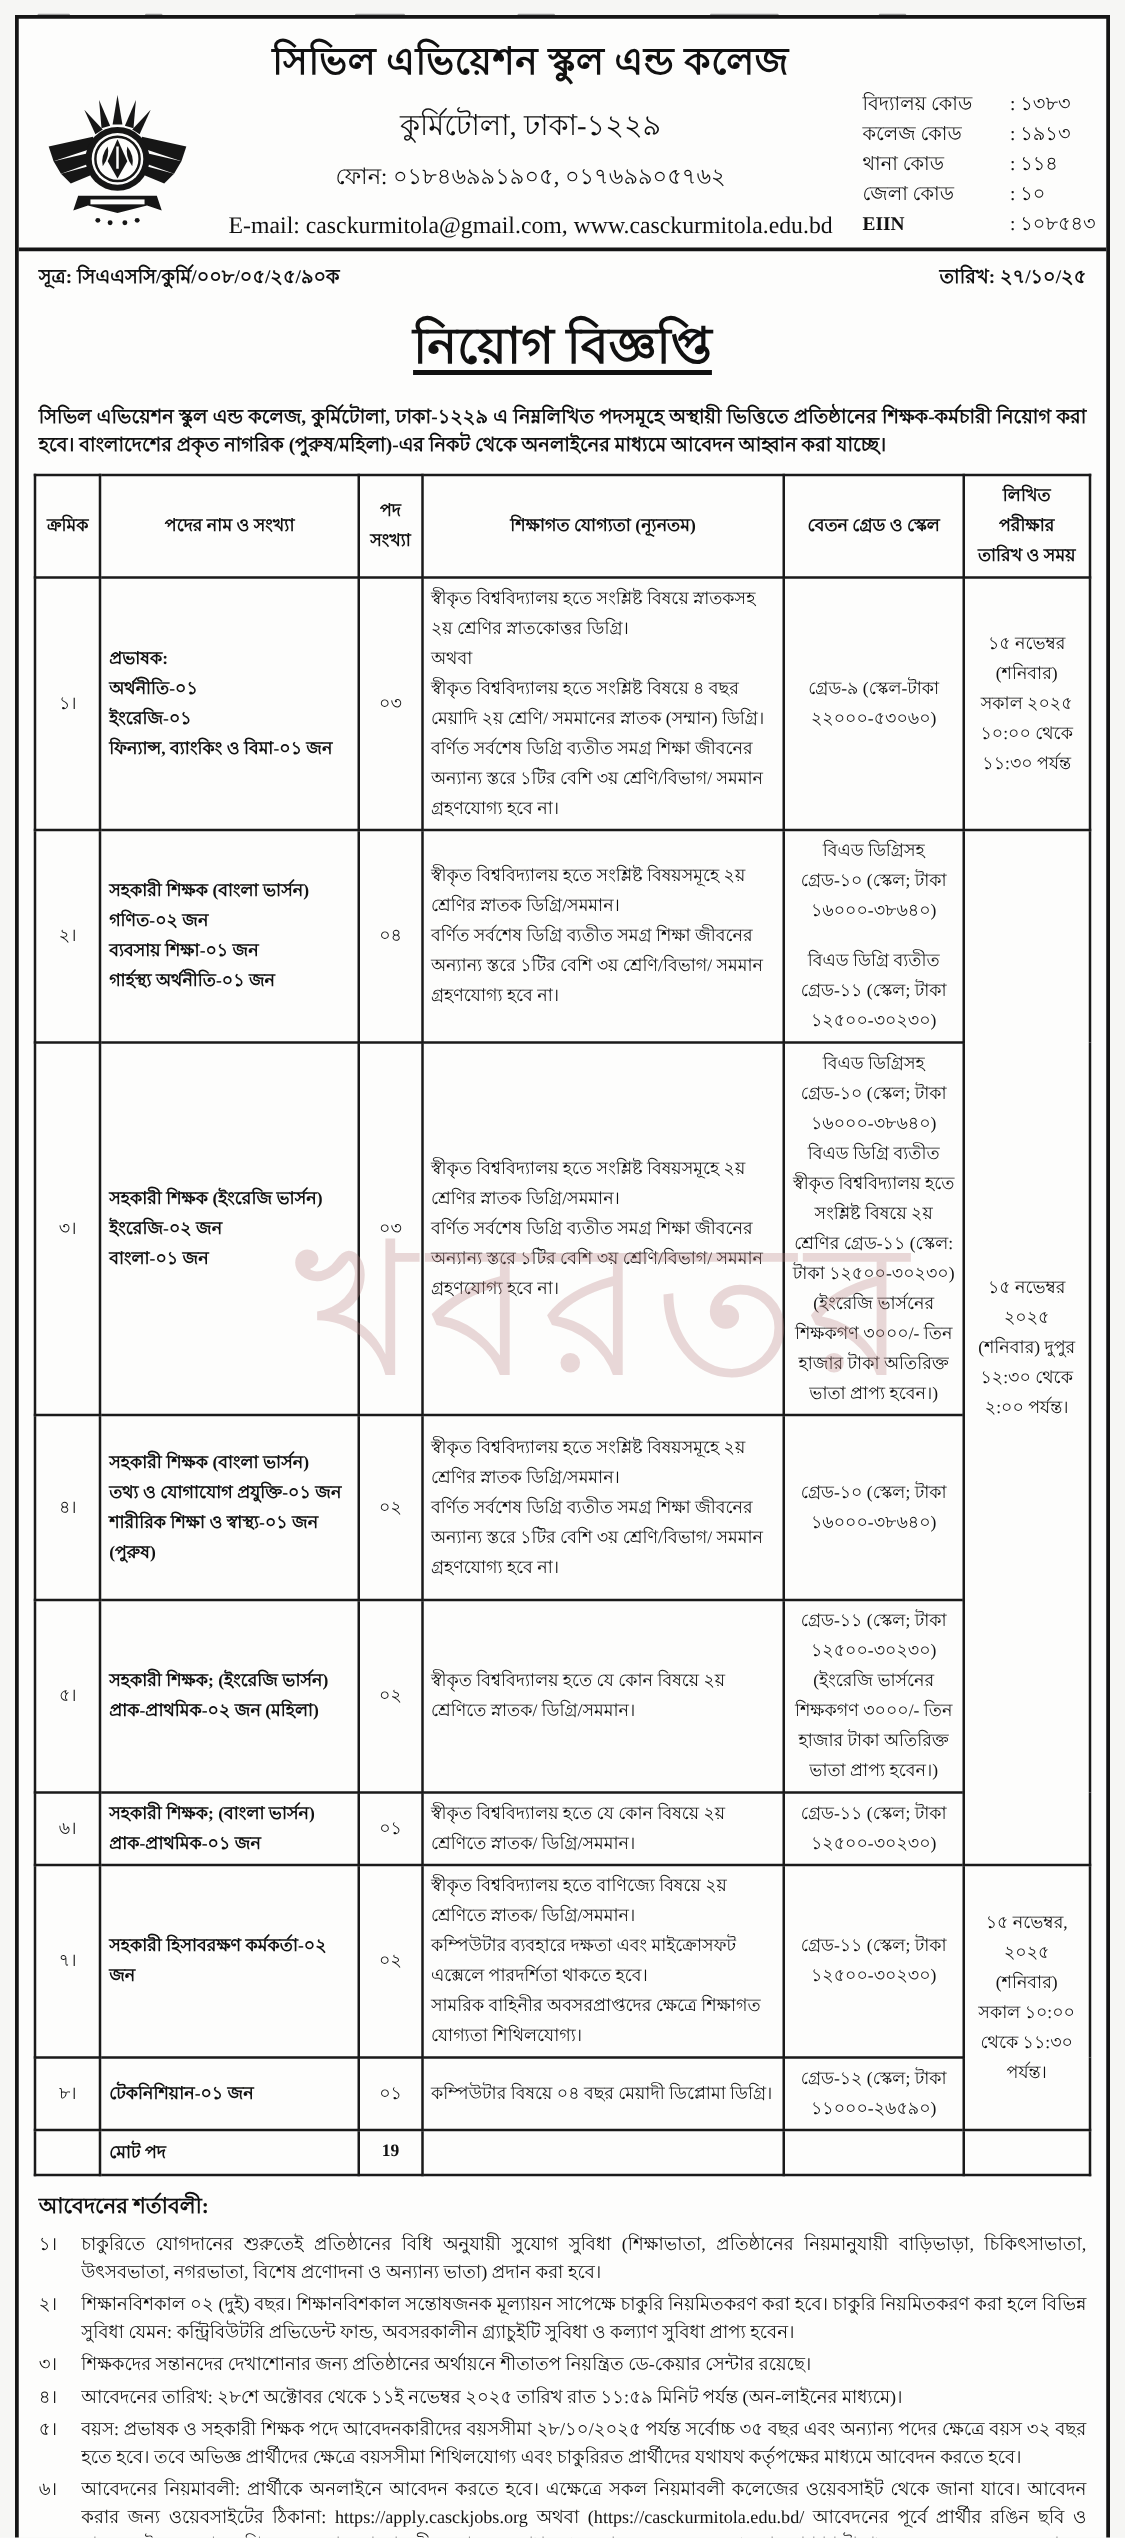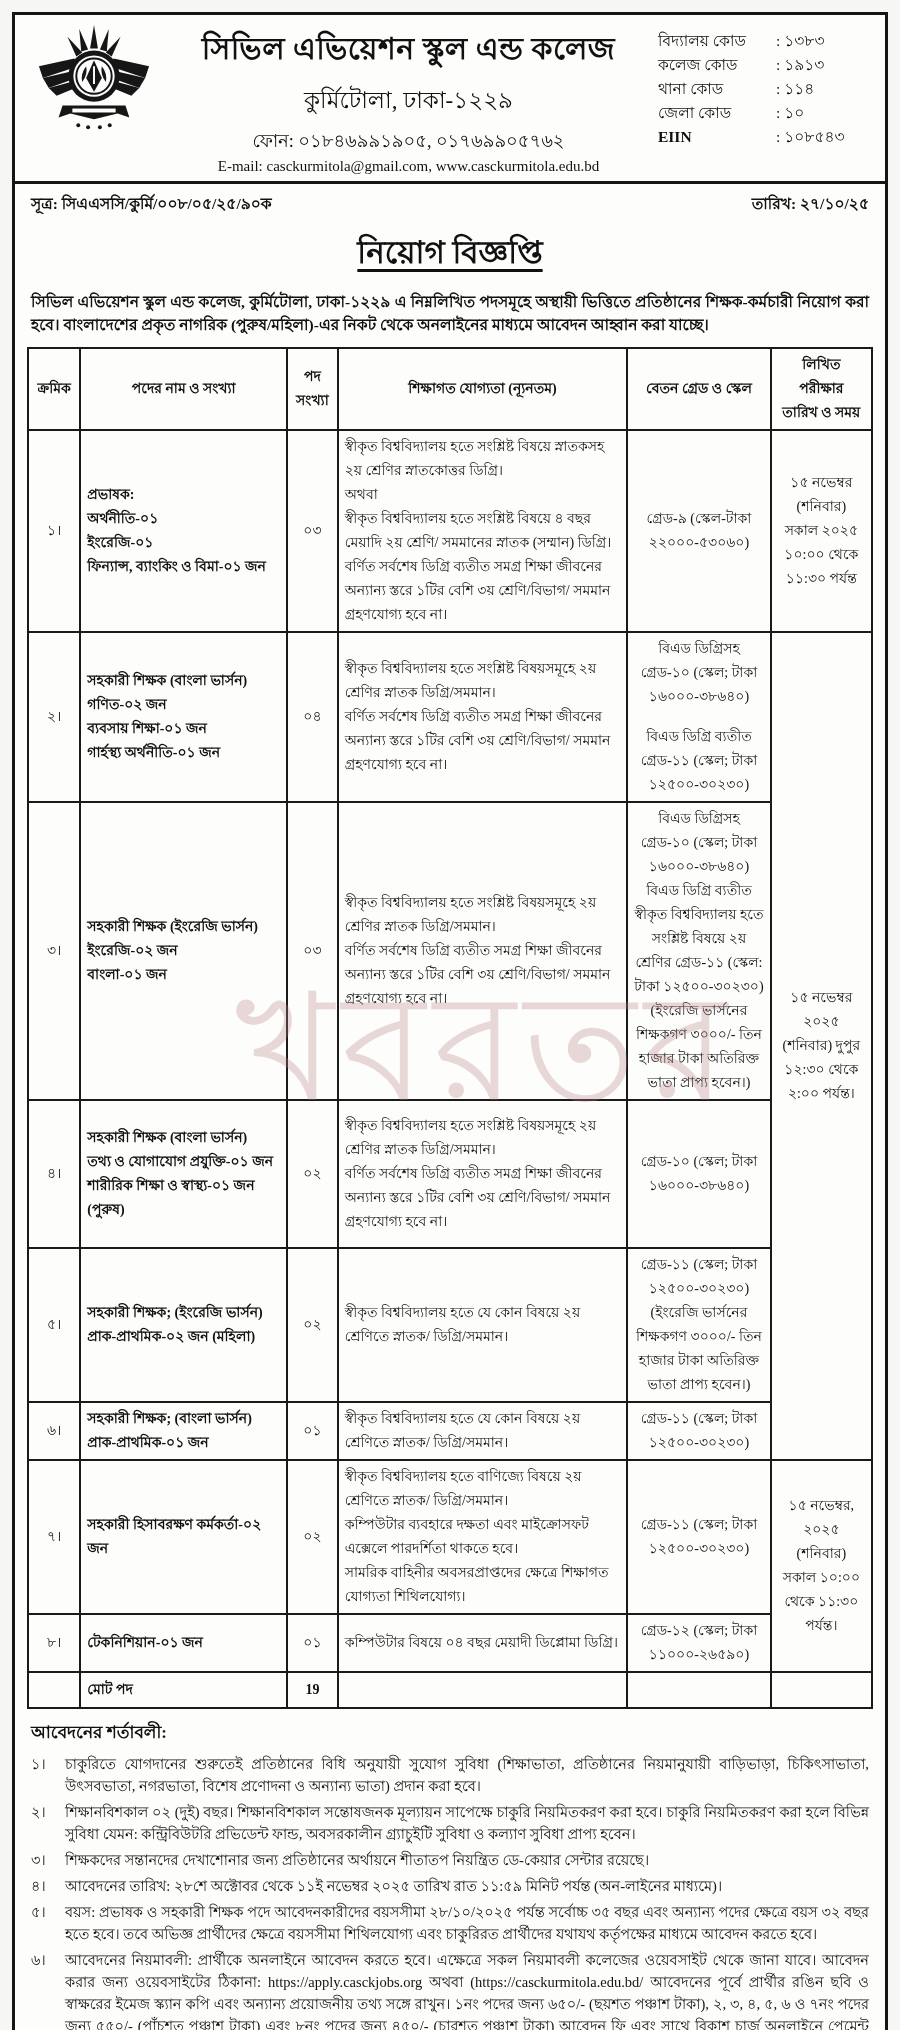--- a/index.html
+++ b/index.html
@@ -9,35 +9,35 @@
     font-family:"Liberation Serif","DejaVu Serif",serif;
     color:#111; position:relative;
   }
   .top-artifacts { position:absolute; top:2px; left:0; width:100%; height:8px; }
   .top-artifacts i { display:inline-block; height:4px; background:#9a9a9a; border-radius:1px; margin-top:2px; }
   .doc {
     position:absolute; top:12px; left:12px; right:12px;
     border:3px solid #151515; background:#fdfdfc; padding:0 0 14px 0;
   }
   
-  .hdr { display:flex; align-items:flex-start; border-bottom:3px solid #151515; padding:8px 32px 6px 14px; }
+  .hdr { display:flex; align-items:flex-end; border-bottom:3px solid #151515; padding:8px 0 6px 14px; }
   .hdr-logo { width:130px; display:flex; align-items:center; justify-content:center; }
   .hdr-center { flex:1; text-align:center; padding-top:2px; }
   .school-name { font-size:30px; font-weight:bold; letter-spacing:.5px; }
   .school-addr { font-size:23px; margin-top:6px; }
   .school-phone { font-size:18px; margin-top:6px; }
-  .school-email { font-size:15px; margin-top:0; }
+  .school-email { font-size:19px; margin-top:12px; }
   .hdr-codes { width:195px; padding-top:6px; font-size:15.5px; line-height:1.55; }
   .code-row { display:flex; }
   .code-row .lbl { width:118px; }
   .code-row .val { flex:1; }
   .code-row.eiin .lbl { font-family:"Liberation Serif",serif; font-weight:bold; }
   
   .refline { display:flex; justify-content:space-between; font-size:15.5px; font-weight:bold; padding:8px 16px 2px 16px; }
-  .doc-title { text-align:center; font-size:31px; font-weight:bold; text-decoration:underline; text-underline-offset:6px; margin:8px 0 10px 0; }
+  .doc-title { text-align:center; font-size:40px; font-weight:bold; text-decoration:underline; text-underline-offset:6px; margin:8px 0 10px 0; }
   .intro { font-size:15.5px; line-height:1.5; text-align:justify; padding:0 16px; margin-bottom:10px;font-weight:bold; }
   
   table.main { width:calc(100% - 24px); margin:0 12px; border-collapse:collapse; font-size:14px; }
   table.main th, table.main td { border:2px solid #1a1a1a; vertical-align:middle; padding:4px 6px; }
   table.main th { font-weight:bold; text-align:center; }
   td.c { text-align:center; }
   td.l { text-align:left; vertical-align:middle; }
   td.qual { text-align:left; vertical-align:top; padding-top:6px; }
   .preline { white-space:pre-line; }
   .postname { font-weight:bold; }

